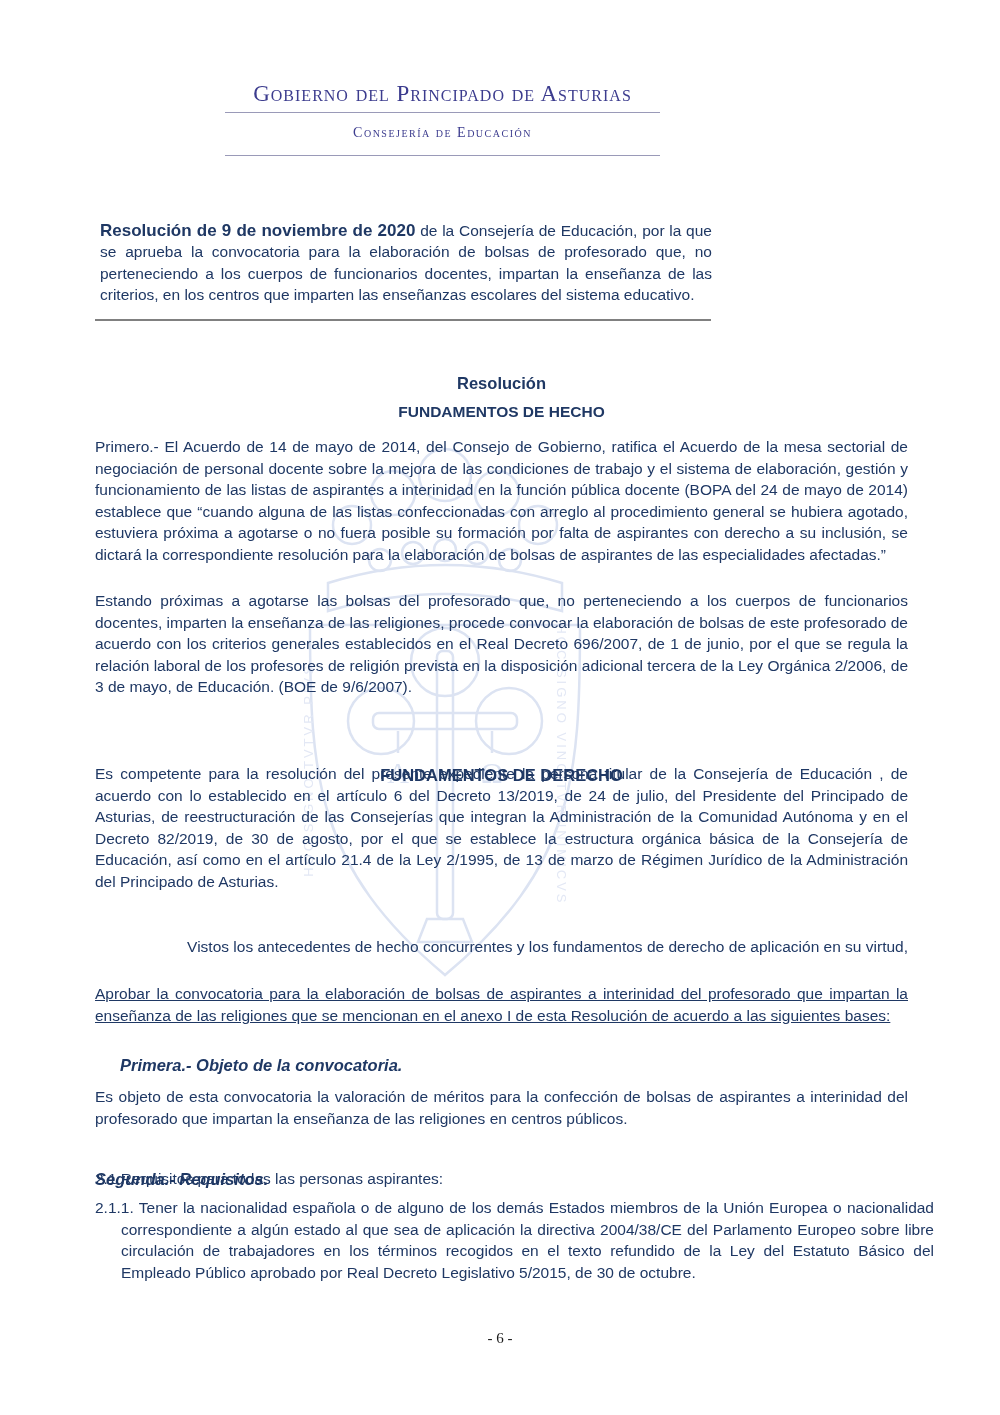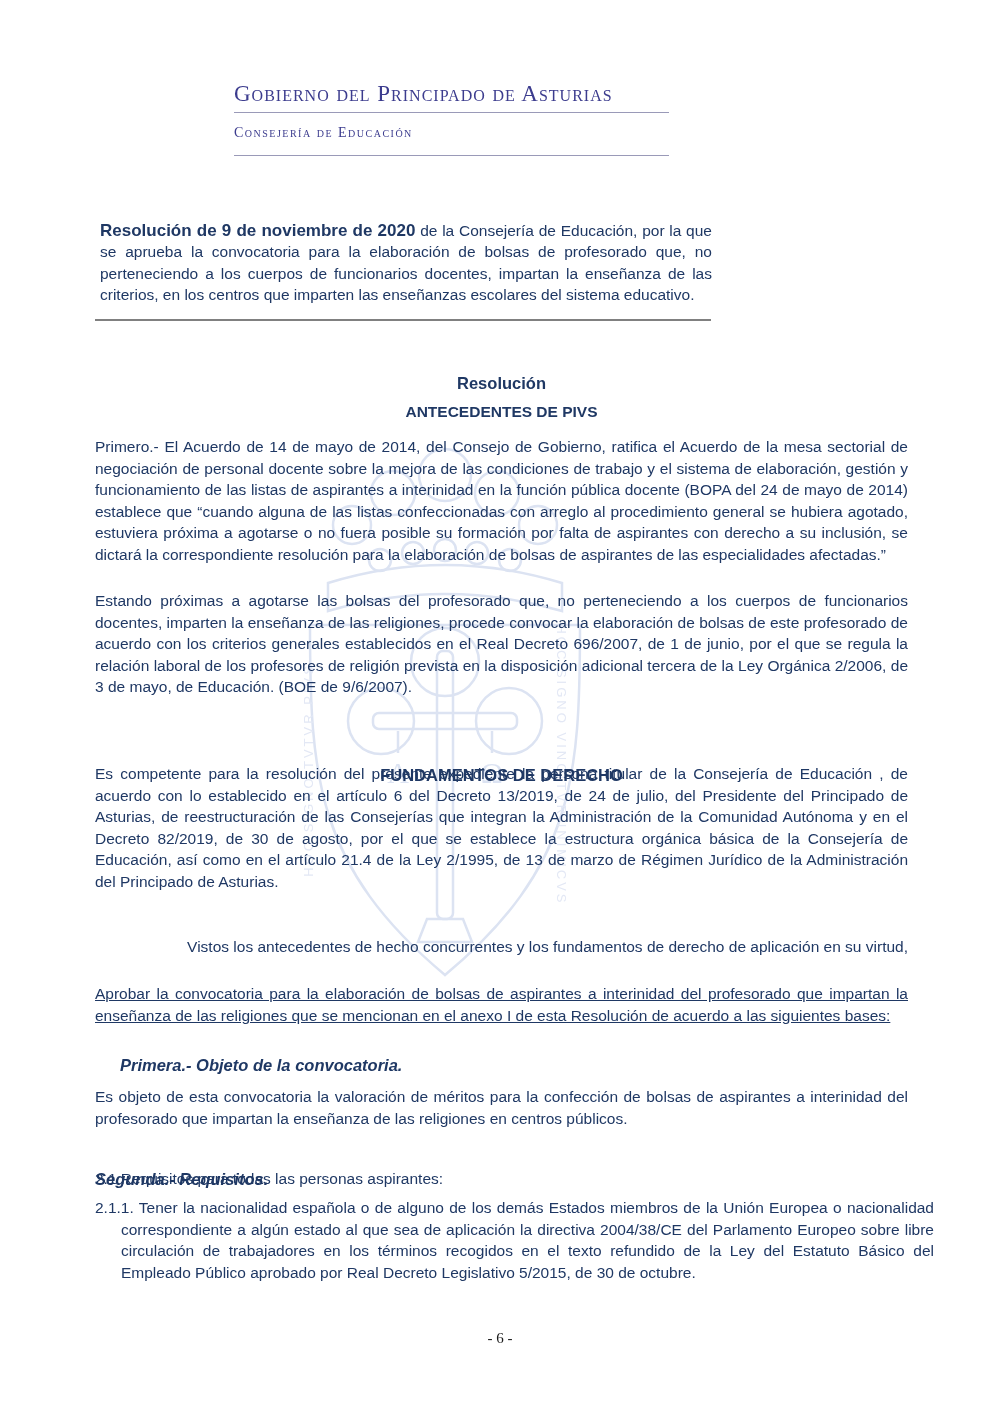--- a/index.html
+++ b/index.html
@@ -5,21 +5,21 @@
   html,body{margin:0;padding:0;background:#ffffff;}
   .page{
     position:relative;
     width:1000px;height:1415px;
     background:#ffffff;
     overflow:hidden;
     font-family:"Liberation Sans", sans-serif;
     color:#1f3864;
   }
   
-  .header{position:absolute;top:80px;left:234px;width:435px;text-align:left;
+  .header{position:absolute;top:80px;left:225px;width:435px;text-align:center;
           font-family:"Liberation Serif", serif;color:#3c3c8e;}
   .header-title{font-size:23px;line-height:28px;font-variant:small-caps;letter-spacing:1px;}
   .header-rule{border:none;border-top:1px solid #9a9ab8;margin:4px 0 0 0;}
   .header-subtitle{font-size:14px;line-height:16px;font-variant:small-caps;letter-spacing:1.5px;padding:12px 0 10px 0;}
   
   .watermark{position:absolute;top:415px;left:280px;width:330px;height:585px;pointer-events:none;}
   
   .blk{position:absolute;left:95px;width:813px;font-size:15.5px;line-height:21.5px;
        text-align:justify;}
   .intro{left:100px;width:612px;top:204px;}
@@ -82,21 +82,21 @@
     <div class="header-subtitle">Consejería de Educación</div>
     <hr class="header-rule">
   </div>
 
   <p class="blk intro"><span class="lead">Resolución de 9 de noviembre de 2020</span><span> de la Consejería de Educación, por la que se aprueba la convocatoria para la elaboración de bolsas de profesorado que, no perteneciendo a los cuerpos de funcionarios docentes, impartan la enseñanza de las criterios, en los centros que imparten las enseñanzas escolares del sistema educativo.</span></p>
 
   <hr class="divider">
 
   <div class="center-h h-big" style="top:342px;">Resolución</div>
 
-  <div class="center-h h-caps" style="top:403px;">ANTECEDENTES DE PIVS</div>
+  <div class="center-h h-caps" style="top:403px;">FUNDAMENTOS DE HECHO</div>
 
   <p class="blk" style="top:436px;margin:0;">Primero.- El Acuerdo de 14 de mayo de 2014, del Consejo de Gobierno, ratifica el Acuerdo de la mesa sectorial de negociación de personal docente sobre la mejora de las condiciones de trabajo y el sistema de elaboración, gestión y funcionamiento de las listas de aspirantes a interinidad en la función pública docente (BOPA del 24 de mayo de 2014) establece que “cuando alguna de las listas confeccionadas con arreglo al procedimiento general se hubiera agotado, estuviera próxima a agotarse o no fuera posible su formación por falta de aspirantes con derecho a su inclusión, se dictará la correspondiente resolución para la elaboración de bolsas de aspirantes de las especialidades afectadas.”</p>
 
   <p class="blk" style="top:590px;margin:0;">Estando próximas a agotarse las bolsas del profesorado que, no perteneciendo a los cuerpos de funcionarios docentes, imparten la enseñanza de las religiones, procede convocar la elaboración de bolsas de este profesorado de acuerdo con los criterios generales establecidos en el Real Decreto 696/2007, de 1 de junio, por el que se regula la relación laboral de los profesores de religión prevista en la disposición adicional tercera de la Ley Orgánica 2/2006, de 3 de mayo, de Educación. (BOE de 9/6/2007).</p>
 
   <div class="center-h h-big" style="top:734px;">FUNDAMENTOS DE DERECHO</div>
 
   <p class="blk" style="top:763px;margin:0;">Es competente para la resolución del presente expediente la persona titular de la Consejería de Educación , de acuerdo con lo establecido en el artículo 6 del Decreto 13/2019, de 24 de julio, del Presidente del Principado de Asturias, de reestructuración de las Consejerías que integran la Administración de la Comunidad Autónoma y en el Decreto 82/2019, de 30 de agosto, por el que se establece la estructura orgánica básica de la Consejería de Educación, así como en el artículo 21.4 de la Ley 2/1995, de 13 de marzo de Régimen Jurídico de la Administración del Principado de Asturias.</p>
 
   <p class="blk" style="top:936px;margin:0;text-align:right;">Vistos los antecedentes de hecho concurrentes y los fundamentos de derecho de aplicación en su virtud,</p>

